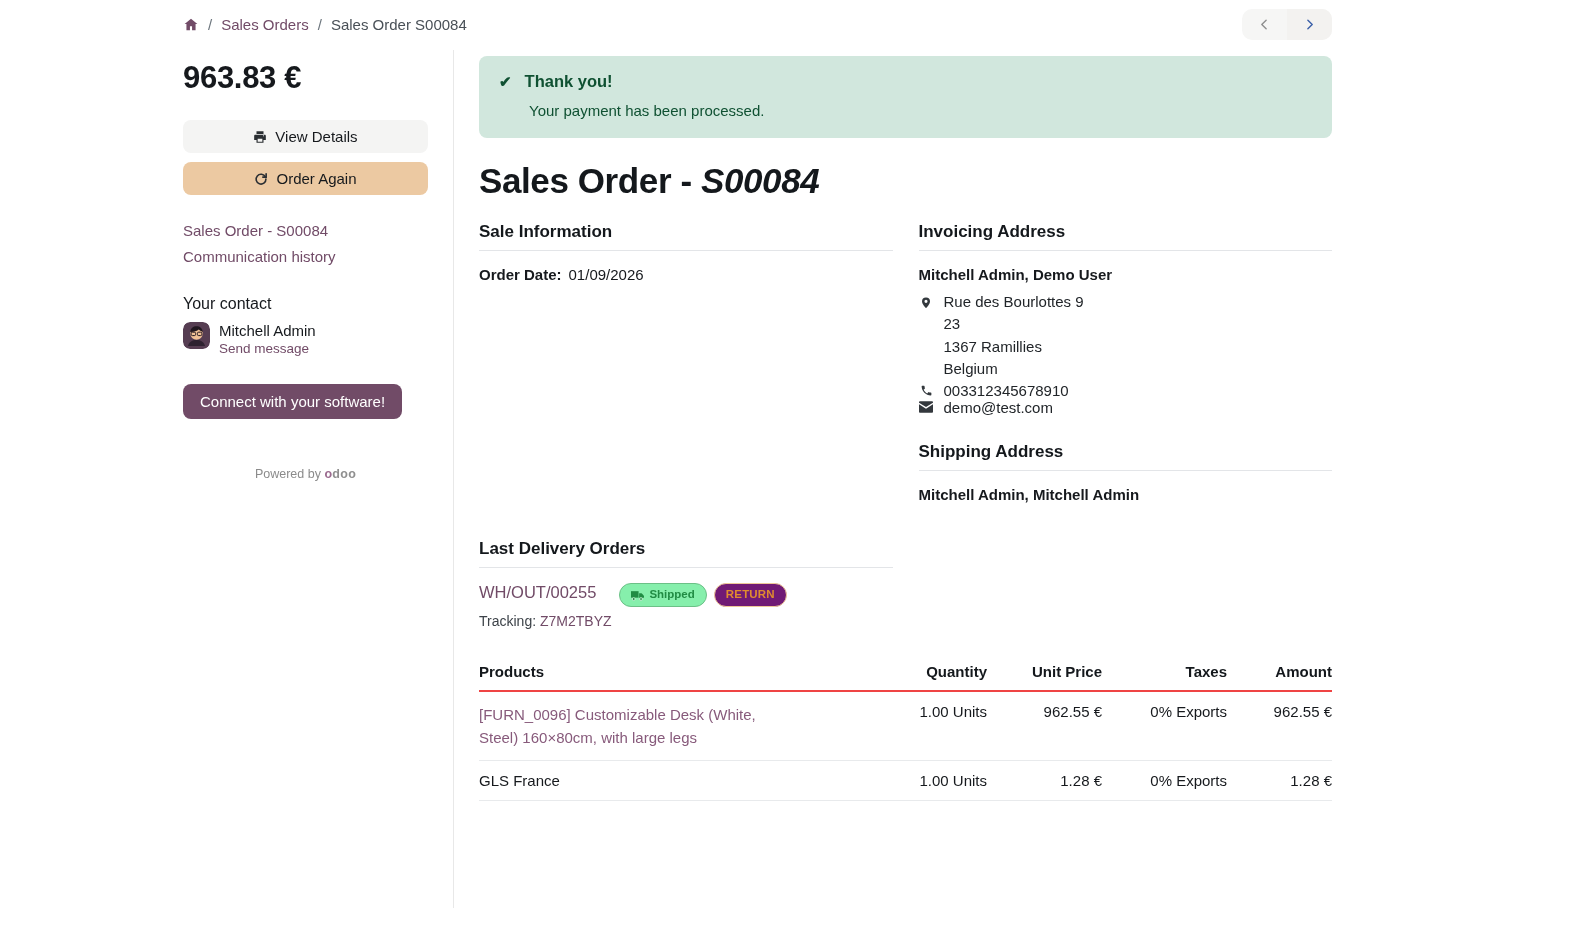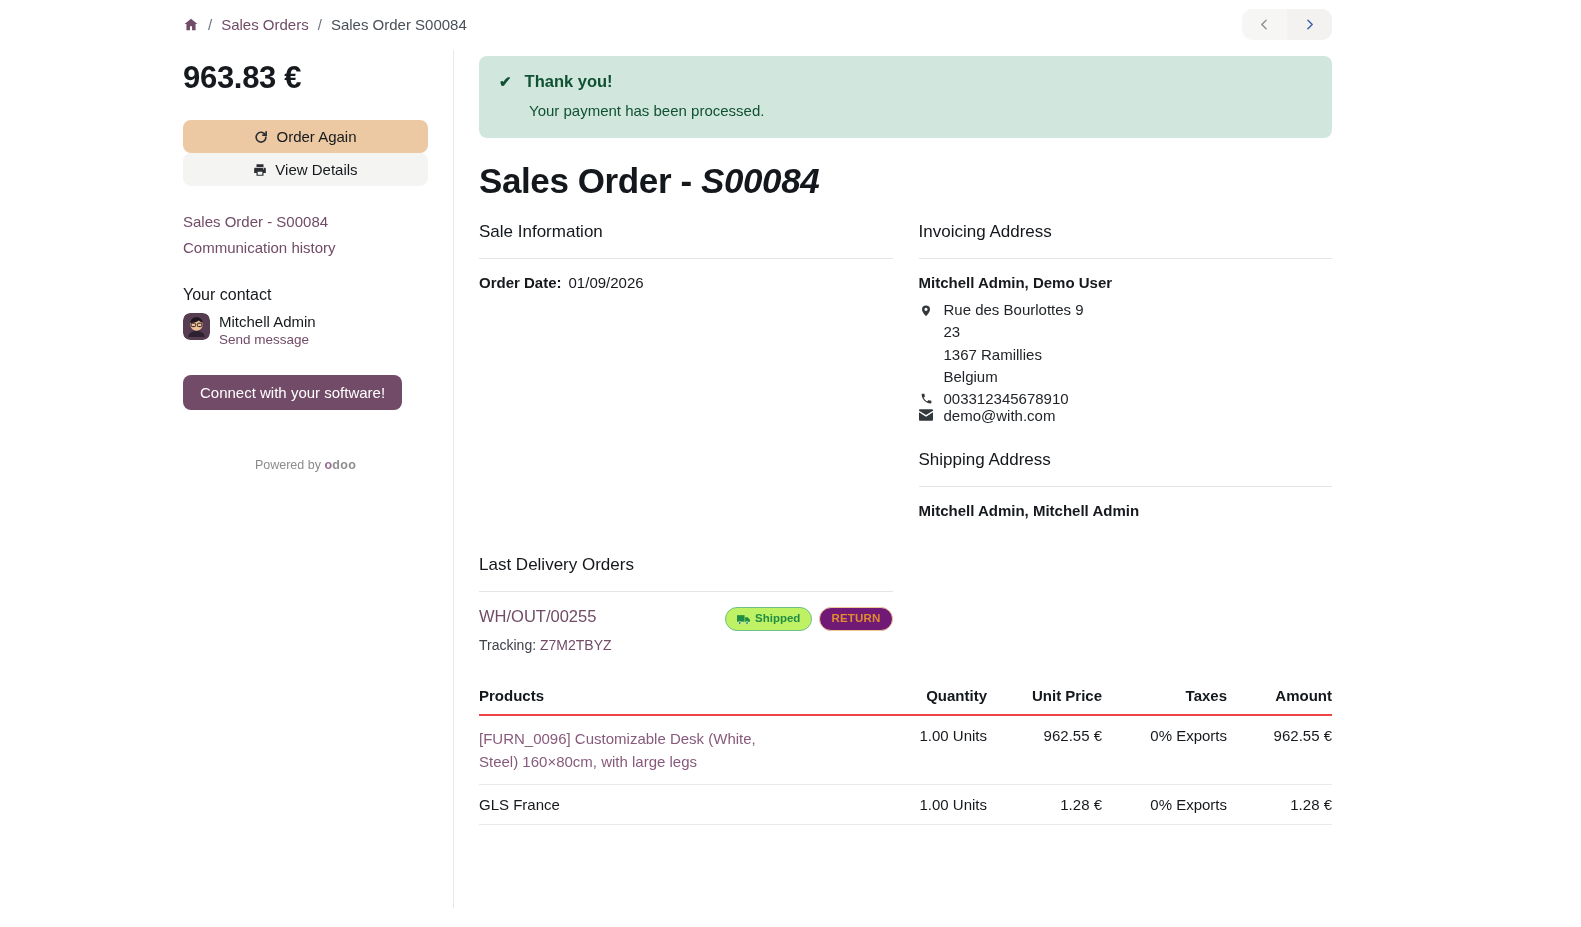--- a/index.html
+++ b/index.html
@@ -58,38 +58,38 @@
   .alert-check { font-size:15px; font-weight:700; }
   .alert-msg { margin:11px 0 0 30px; font-size:15px; }
 
   
   h1.order-title { font-size:35px; margin:23px 0 21px; color:#14181c; font-weight:600; letter-spacing:-0.4px; }
   h1.order-title em { font-style:italic; }
 
   
   .cols { display:flex; gap:26px; }
   .col { flex:1; min-width:0; }
-  .section-heading { font-size:17px; font-weight:400; color:#14181c; padding-bottom:16px;
+  .section-heading { font-size:17px; font-weight:700; color:#14181c; padding-bottom:8px;
                      border-bottom:1px solid #e3e5e8; margin:0 0 15px; }
   .order-date { font-size:15px; color:#16191d; }
   .order-date .lbl { font-weight:700; margin-right:7px; }
   .addr-name { font-weight:700; font-size:15px; color:#16191d; margin-bottom:10px; }
   .addr-item { display:flex; gap:10px; font-size:15px; color:#212529; align-items:flex-start; }
   .addr-item .ic { width:15px; flex:none; display:flex; justify-content:center; margin-top:2px; }
   .addr-lines div { line-height:1.22; margin-bottom:4px; }
   .shipping-section { margin-top:26px; }
 
   
   .delivery { width:calc(50% - 13px); margin-top:26px; }
-  .delivery-row { display:flex; justify-content:space-between; align-items:flex-start; margin-top:2px; }
+  .delivery-row { display:flex; justify-content:flex-start; align-items:flex-start; margin-top:2px;gap:23px; }
   .delivery-ref { color:#714B67; font-size:16.5px; cursor:pointer; }
   .badges { display:flex; gap:7px; }
   .badge { border-radius:50px; font-size:11.5px; font-weight:700; padding:4px 11px;
            display:flex; align-items:center; gap:5px; line-height:1.2; }
-  .badge-shipped { color:#218c44; border:1px solid #6cc087; background:#bef264; }
+  .badge-shipped { color:#218c44; border:1px solid #6cc087; background:#86efac; }
   .badge-return  { color:#e08c2f; border:1px solid #eec globalization; border:1px solid #eec897; background:#701a75; letter-spacing:0.2px; }
   .delivery-meta { font-size:14px; color:#3d4349; margin-top:6px; }
   .delivery-meta .val { color:#714B67; }
 
   
   .products { margin-top:26px; }
   table.products-table { width:100%; border-collapse:collapse; font-size:15px; }
   .products-table th { font-weight:700; color:#14181c; text-align:right; padding:8px 0 10px;
                        border-bottom:2px solid #ef4444; }
   .products-table th:first-child { text-align:left; }
@@ -133,37 +133,37 @@
         </span>
       </button>
     </div>
   </header>
 
   <div class="layout">
 
     <aside class="sidebar">
       <div class="amount">963.83 €</div>
 
+      <button class="btn btn-light">
+        <span>
+          <svg width="14" height="14" viewBox="0 0 24 24" fill="#2b2f33">
+              <path d="M6 2h12v5H6V2zm-2 6h16c1.1 0 2 .9 2 2v7h-4v5H6v-5H2v-7c0-1.1.9-2 2-2zm4 7v5h8v-5H8zm10-4.2a1 1 0 1 0 0-2 1 1 0 0 0 0 2z"></path>
+            </svg>
+        </span>
+        <span>View Details</span>
+      </button>
+
       <button class="btn btn-tan">
         <span>
           <svg width="14" height="14" viewBox="0 0 24 24" fill="none" stroke="#2b2f33" stroke-width="2.8" stroke-linecap="round">
               <path d="M19.5 8.5A8.4 8.4 0 1 0 20.4 12"></path>
               <polyline points="20.8 3.2 20.8 8.8 15.2 8.8" fill="none"></polyline>
             </svg>
         </span>
         <span>Order Again</span>
-      </button>
-
-      <button class="btn btn-light">
-        <span>
-          <svg width="14" height="14" viewBox="0 0 24 24" fill="#2b2f33">
-              <path d="M6 2h12v5H6V2zm-2 6h16c1.1 0 2 .9 2 2v7h-4v5H6v-5H2v-7c0-1.1.9-2 2-2zm4 7v5h8v-5H8zm10-4.2a1 1 0 1 0 0-2 1 1 0 0 0 0 2z"></path>
-            </svg>
-        </span>
-        <span>View Details</span>
       </button>
 
       <div class="side-links">
         <a>Sales Order - S00084</a>
         <a>Communication history</a>
       </div>
 
       <div class="contact-heading">Your contact</div>
       <div class="contact-row">
         <span>
@@ -236,21 +236,21 @@
               </span>
               <span>003312345678910</span>
             </div>
             <div class="addr-item">
               <span class="ic">
                 <svg width="14" height="12" viewBox="0 0 24 20" fill="#33383d">
                     <path d="M2 0h20c1.1 0 2 .9 2 2v.6L12 10 0 2.6V2C0 .9.9 0 2 0z"></path>
                     <path d="M0 5.4 12 12.8 24 5.4V18c0 1.1-.9 2-2 2H2c-1.1 0-2-.9-2-2V5.4z"></path>
                   </svg>
               </span>
-              <span>demo@with.com</span>
+              <span>demo@test.com</span>
             </div>
           </section>
 
           <section class="shipping-section">
             <h3 class="section-heading">Shipping Address</h3>
             <div class="addr-name">Mitchell Admin, Mitchell Admin</div>
           </section>
         </div>
       </div>
 

